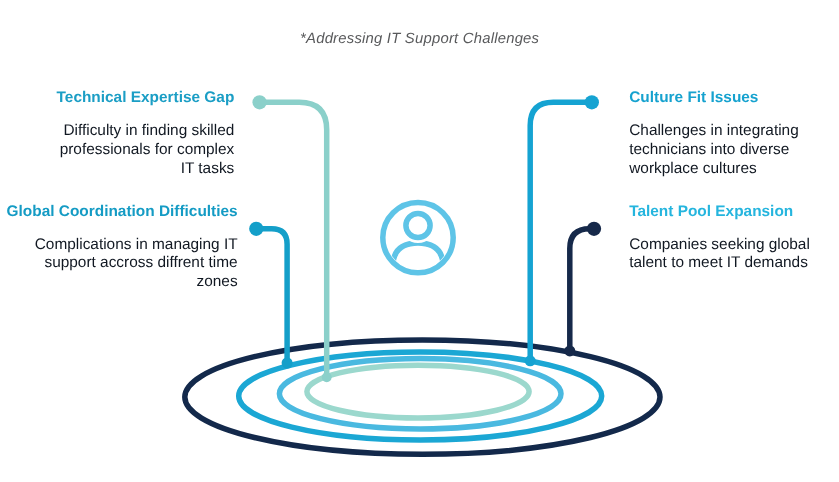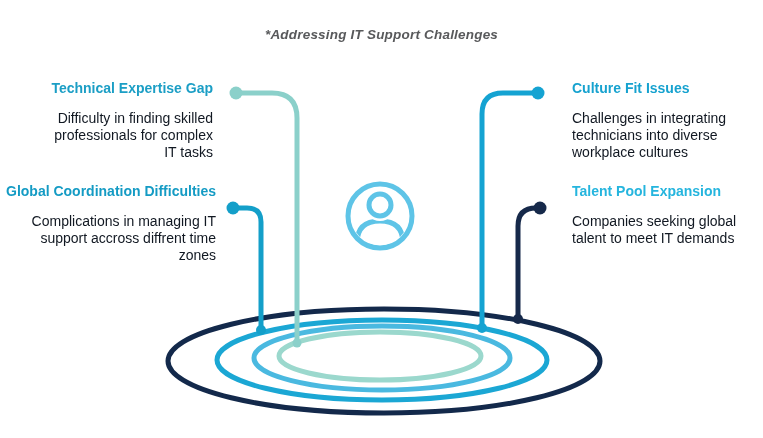--- a/index.html
+++ b/index.html
@@ -2,21 +2,21 @@
 <html><head>
 <meta charset="utf-8">
 <style>
   html,body { margin:0; padding:0; background:#fff; }
   .stage {
     position:relative; width:763px; height:438px; background:#fff;
     font-family:"Liberation Sans", sans-serif; overflow:hidden;
   }
   .diagram-title {
     position:absolute; top:27px; left:0; right:0; text-align:center;
-    font-size:13.5px; font-style:italic; font-weight:bold; letter-spacing:.2px;
+    font-size:13.5px; font-style:italic; font-weight:normal; letter-spacing:.2px;
   }
   .gfx { position:absolute; left:0; top:0; }
   .callout { position:absolute; }
   .callout.anchor-left  { text-align:right; }
   .callout.anchor-right { text-align:left; }
   .callout-heading { font-size:14px; font-weight:bold; line-height:16px; white-space:nowrap; }
   .callout-body {
     margin-top:14px; font-size:14px; line-height:17px;
     white-space:pre-line; font-weight:500;
   }

